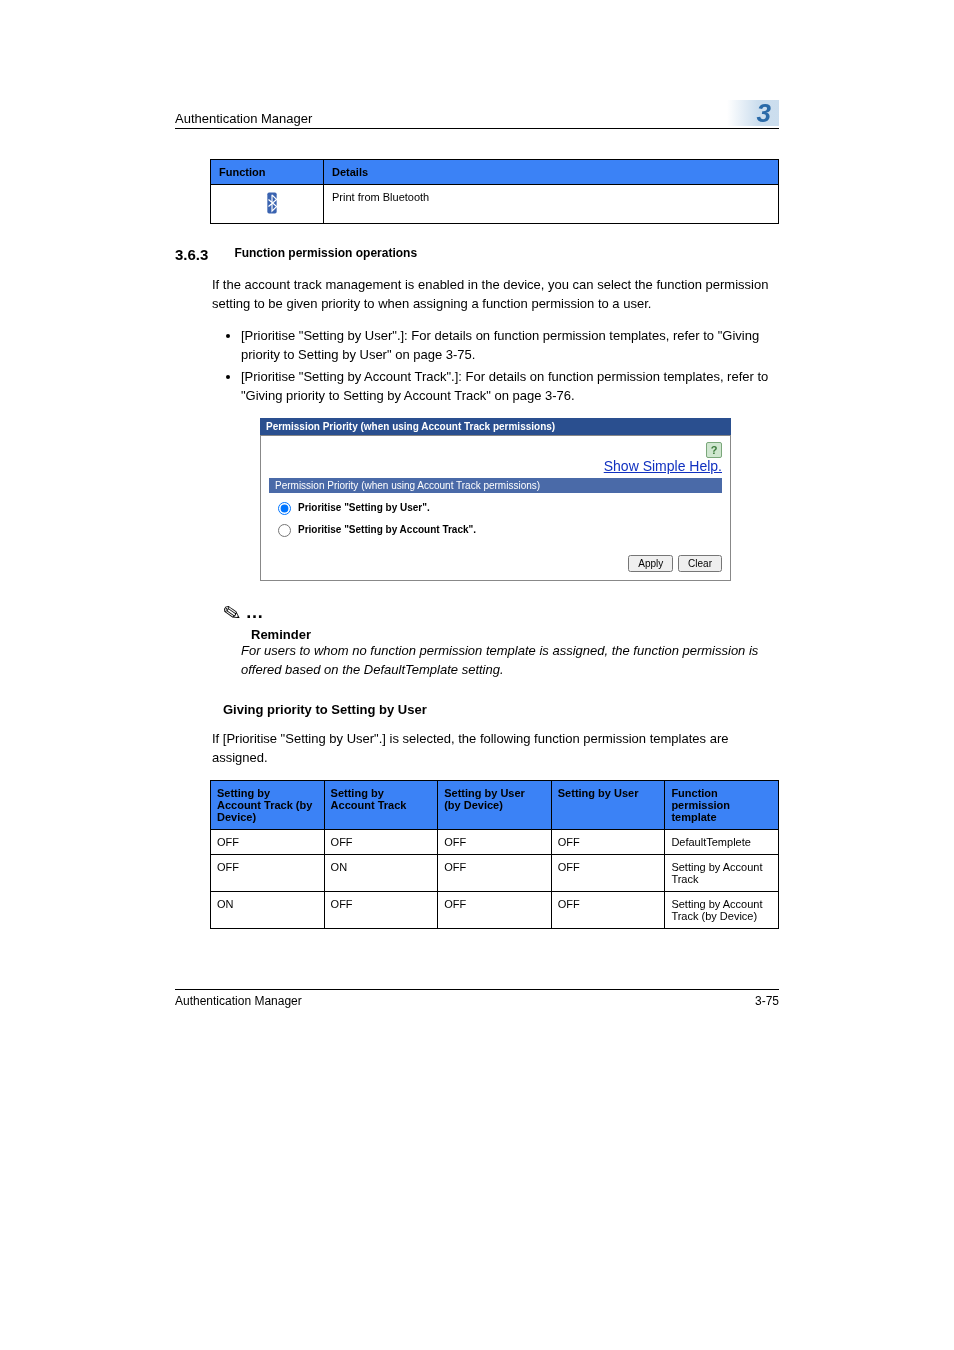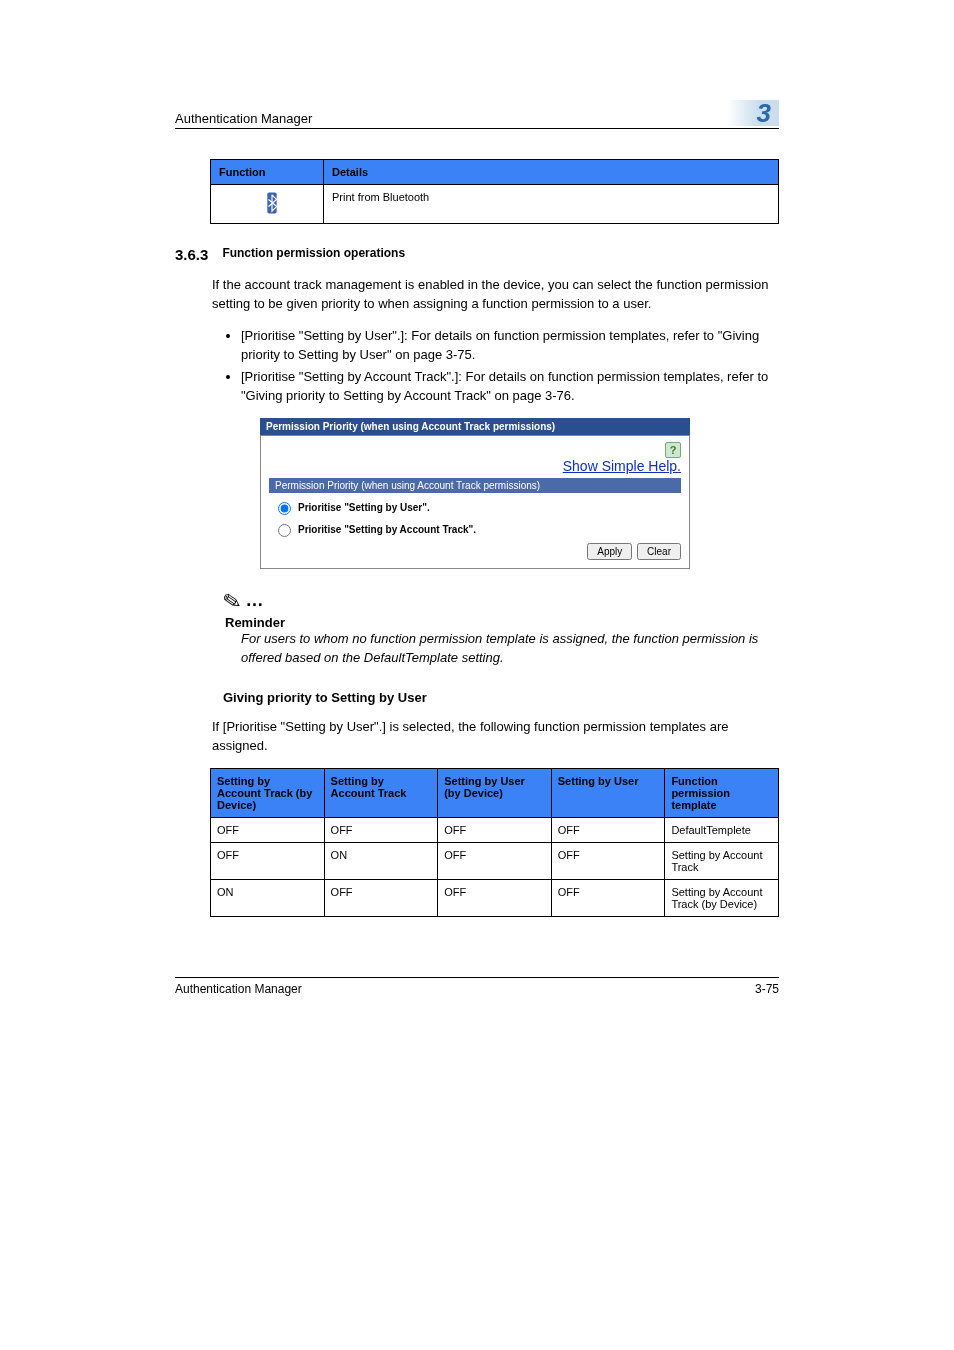--- a/index.html
+++ b/index.html
@@ -42,52 +42,52 @@
     border: 1px solid #000;
     padding: 6px 8px;
     font-size: 11px;
     text-align: left;
     vertical-align: top;
   }
   table.tbl th { background: #3b82f6; font-weight: bold; }
   .icon-cell { width: 50px; text-align: center; vertical-align: middle; }
   .icon-placeholder-col { width: 30px; border-right: none !important; }
   .icon-main-col { border-left: none !important; }
-  .h3-row { display: flex; gap: 14px; margin: 22px 0 8px 0; }
+  .h3-row { display: flex; gap: 26px; margin: 22px 0 8px 0; }
   .h3-num { font-size: 15px; font-weight: bold; }
   .h3-txt { font-size: 12px; font-weight: bold; }
   .body-text { margin-left: 37px; line-height: 1.45; }
   ul.bullets { margin: 6px 0 6px 48px; padding-left: 18px; }
   ul.bullets li { margin-bottom: 4px; line-height: 1.45; }
 
-  .panel-wrap { margin: 12px 0 20px 85px; width: 430px; }
+  .panel-wrap { margin: 12px 0 20px 85px; width: 471px; }
   .panel-titlebar {
     background: #2a4f8f; color: #fff; font-size: 10px; font-weight: bold;
     padding: 3px 6px;
   }
   .panel-body { border: 1px solid #888; padding: 6px 8px 8px 8px; font-size: 10px; }
   .panel-help-row { text-align: right; }
   .help-icon {
     display: inline-block; width: 14px; height: 14px; background: #cfe6cf;
     border: 1px solid #7aa77a; color: #3a7a3a; font-weight: bold;
     text-align: center; line-height: 14px; font-size: 11px; border-radius: 2px;
   }
   .simple-help { color: #1030c0; text-decoration: underline; font-size: 14px; cursor: pointer; }
   .panel-section-head {
     background: #4a6aa8; color: #fff; font-size: 10px; padding: 2px 6px; margin-top: 4px;
   }
   .radio-row { margin: 6px 4px; font-size: 10px; font-weight: bold; display: flex; align-items: center; gap: 4px;}
-  .panel-btns { text-align: right; margin-top: 6px; }
+  .panel-btns { text-align: right; margin-top: 18px; }
   .panel-btns button { font-size: 10px; padding: 1px 8px; margin-left: 2px; }
 
   .note-block { margin: 18px 0 8px 48px; }
   .note-icon-row { display: flex; align-items: flex-end; gap: 4px; }
   .note-pen { font-size: 22px; transform: rotate(-10deg); display: inline-block; }
   .note-dots { font-size: 18px; font-weight: bold; letter-spacing: 2px; position: relative; top: -4px; }
-  .note-head { font-weight: bold; margin-left: 2px; }
+  .note-head { font-weight: bold; margin-left: 28px; }
   .note-body { font-style: italic; margin-left: 18px; line-height: 1.45; }
 
   .sub-head { font-weight: bold; margin: 22px 0 8px 48px; }
 
   table.tbl.fn-table th, table.tbl.fn-table td { width: 20%; padding-left: 6px; }
 
   .footer-rule { border: none; border-top: 1px solid #000; margin: 60px 0 4px 0; }
   .footer-row { display: flex; justify-content: space-between; font-size: 12px; }
 
   svg.bt { width: 14px; height: 24px; }

